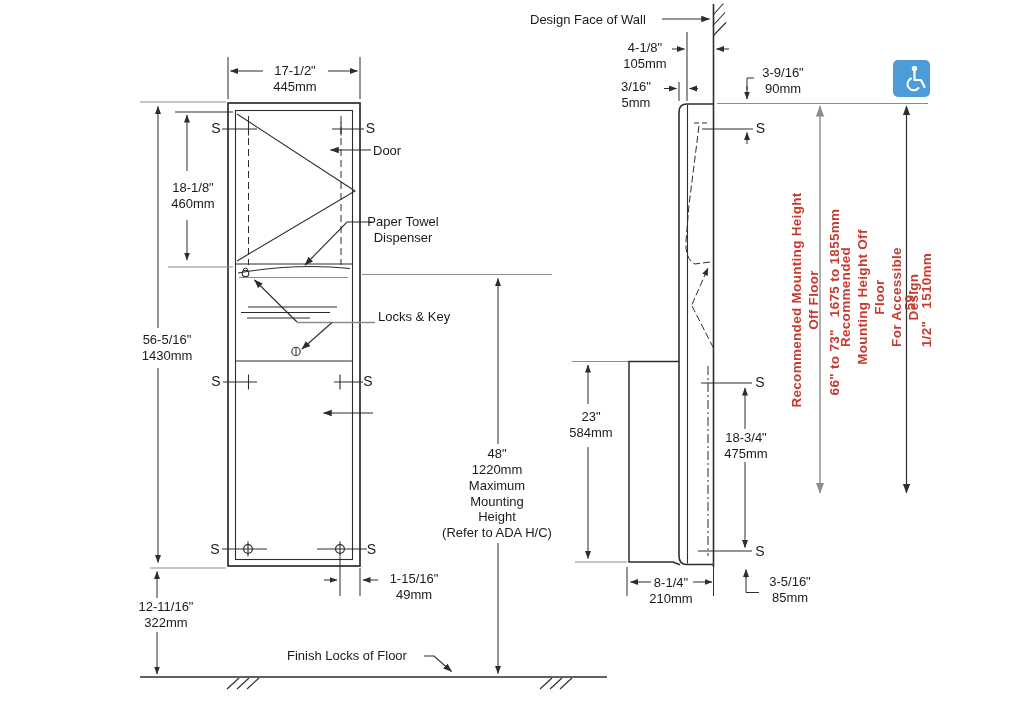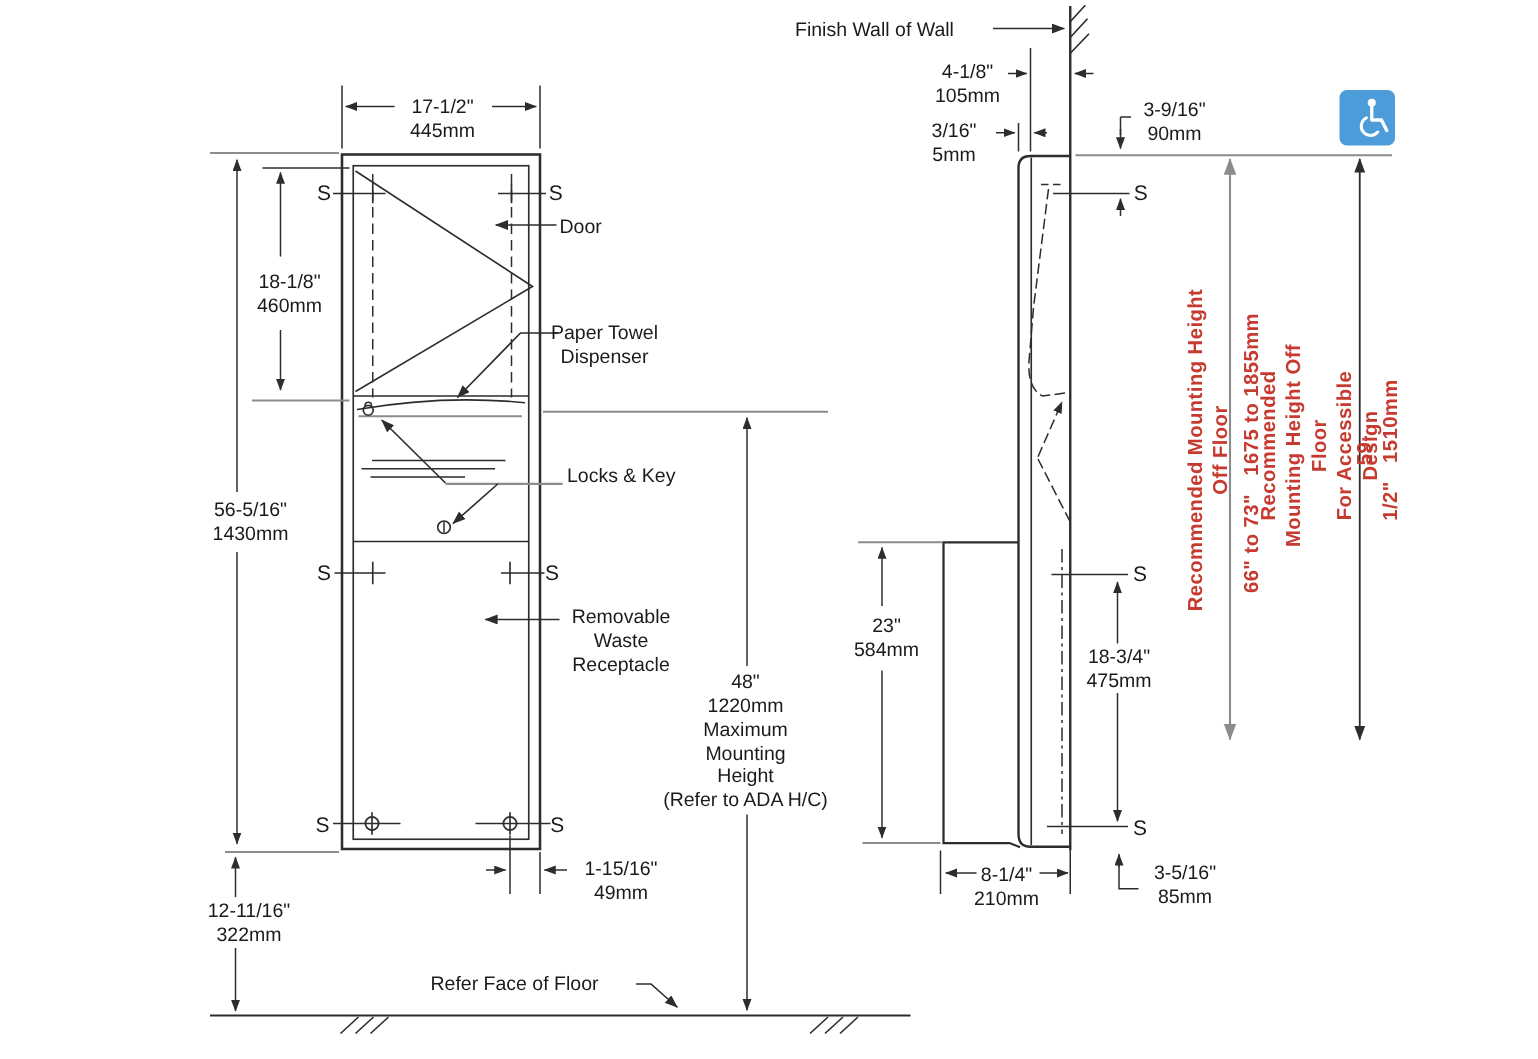--- a/index.html
+++ b/index.html
@@ -168,26 +168,23 @@
 Mounting
 Height
 (Refer to ADA H/C)</div>
 <div class="lbl ctr" style="left:414px;top:587px">1-15/16"
 49mm</div>
 
 <div class="lbl" style="left:373px;top:143px">Door</div>
 <div class="lbl ctr" style="left:403px;top:230px">Paper Towel
 Dispenser</div>
 <div class="lbl" style="left:378px;top:309px">Locks &amp; Key</div>
-<div class="lbl ctr" style="left:414px;top:427px">Removable
-Waste
-Receptacle</div>
-<div class="lbl" style="left:287px;top:648px">Refer Face of Floor</div>
-
-<div class="lbl" style="left:530px;top:12px">Finish Wall of Wall</div>
+<div class="lbl" style="left:287px;top:648px">Finish Locks of Floor</div>
+
+<div class="lbl" style="left:530px;top:12px">Design Face of Wall</div>
 <div class="lbl ctr" style="left:645px;top:56px">4-1/8"
 105mm</div>
 <div class="lbl ctr" style="left:636px;top:95px">3/16"
 5mm</div>
 <div class="lbl ctr" style="left:783px;top:81px">3-9/16"
 90mm</div>
 <div class="lbl ctr" style="left:591px;top:425px">23"
 584mm</div>
 <div class="lbl ctr" style="left:746px;top:446px">18-3/4"
 475mm</div>

